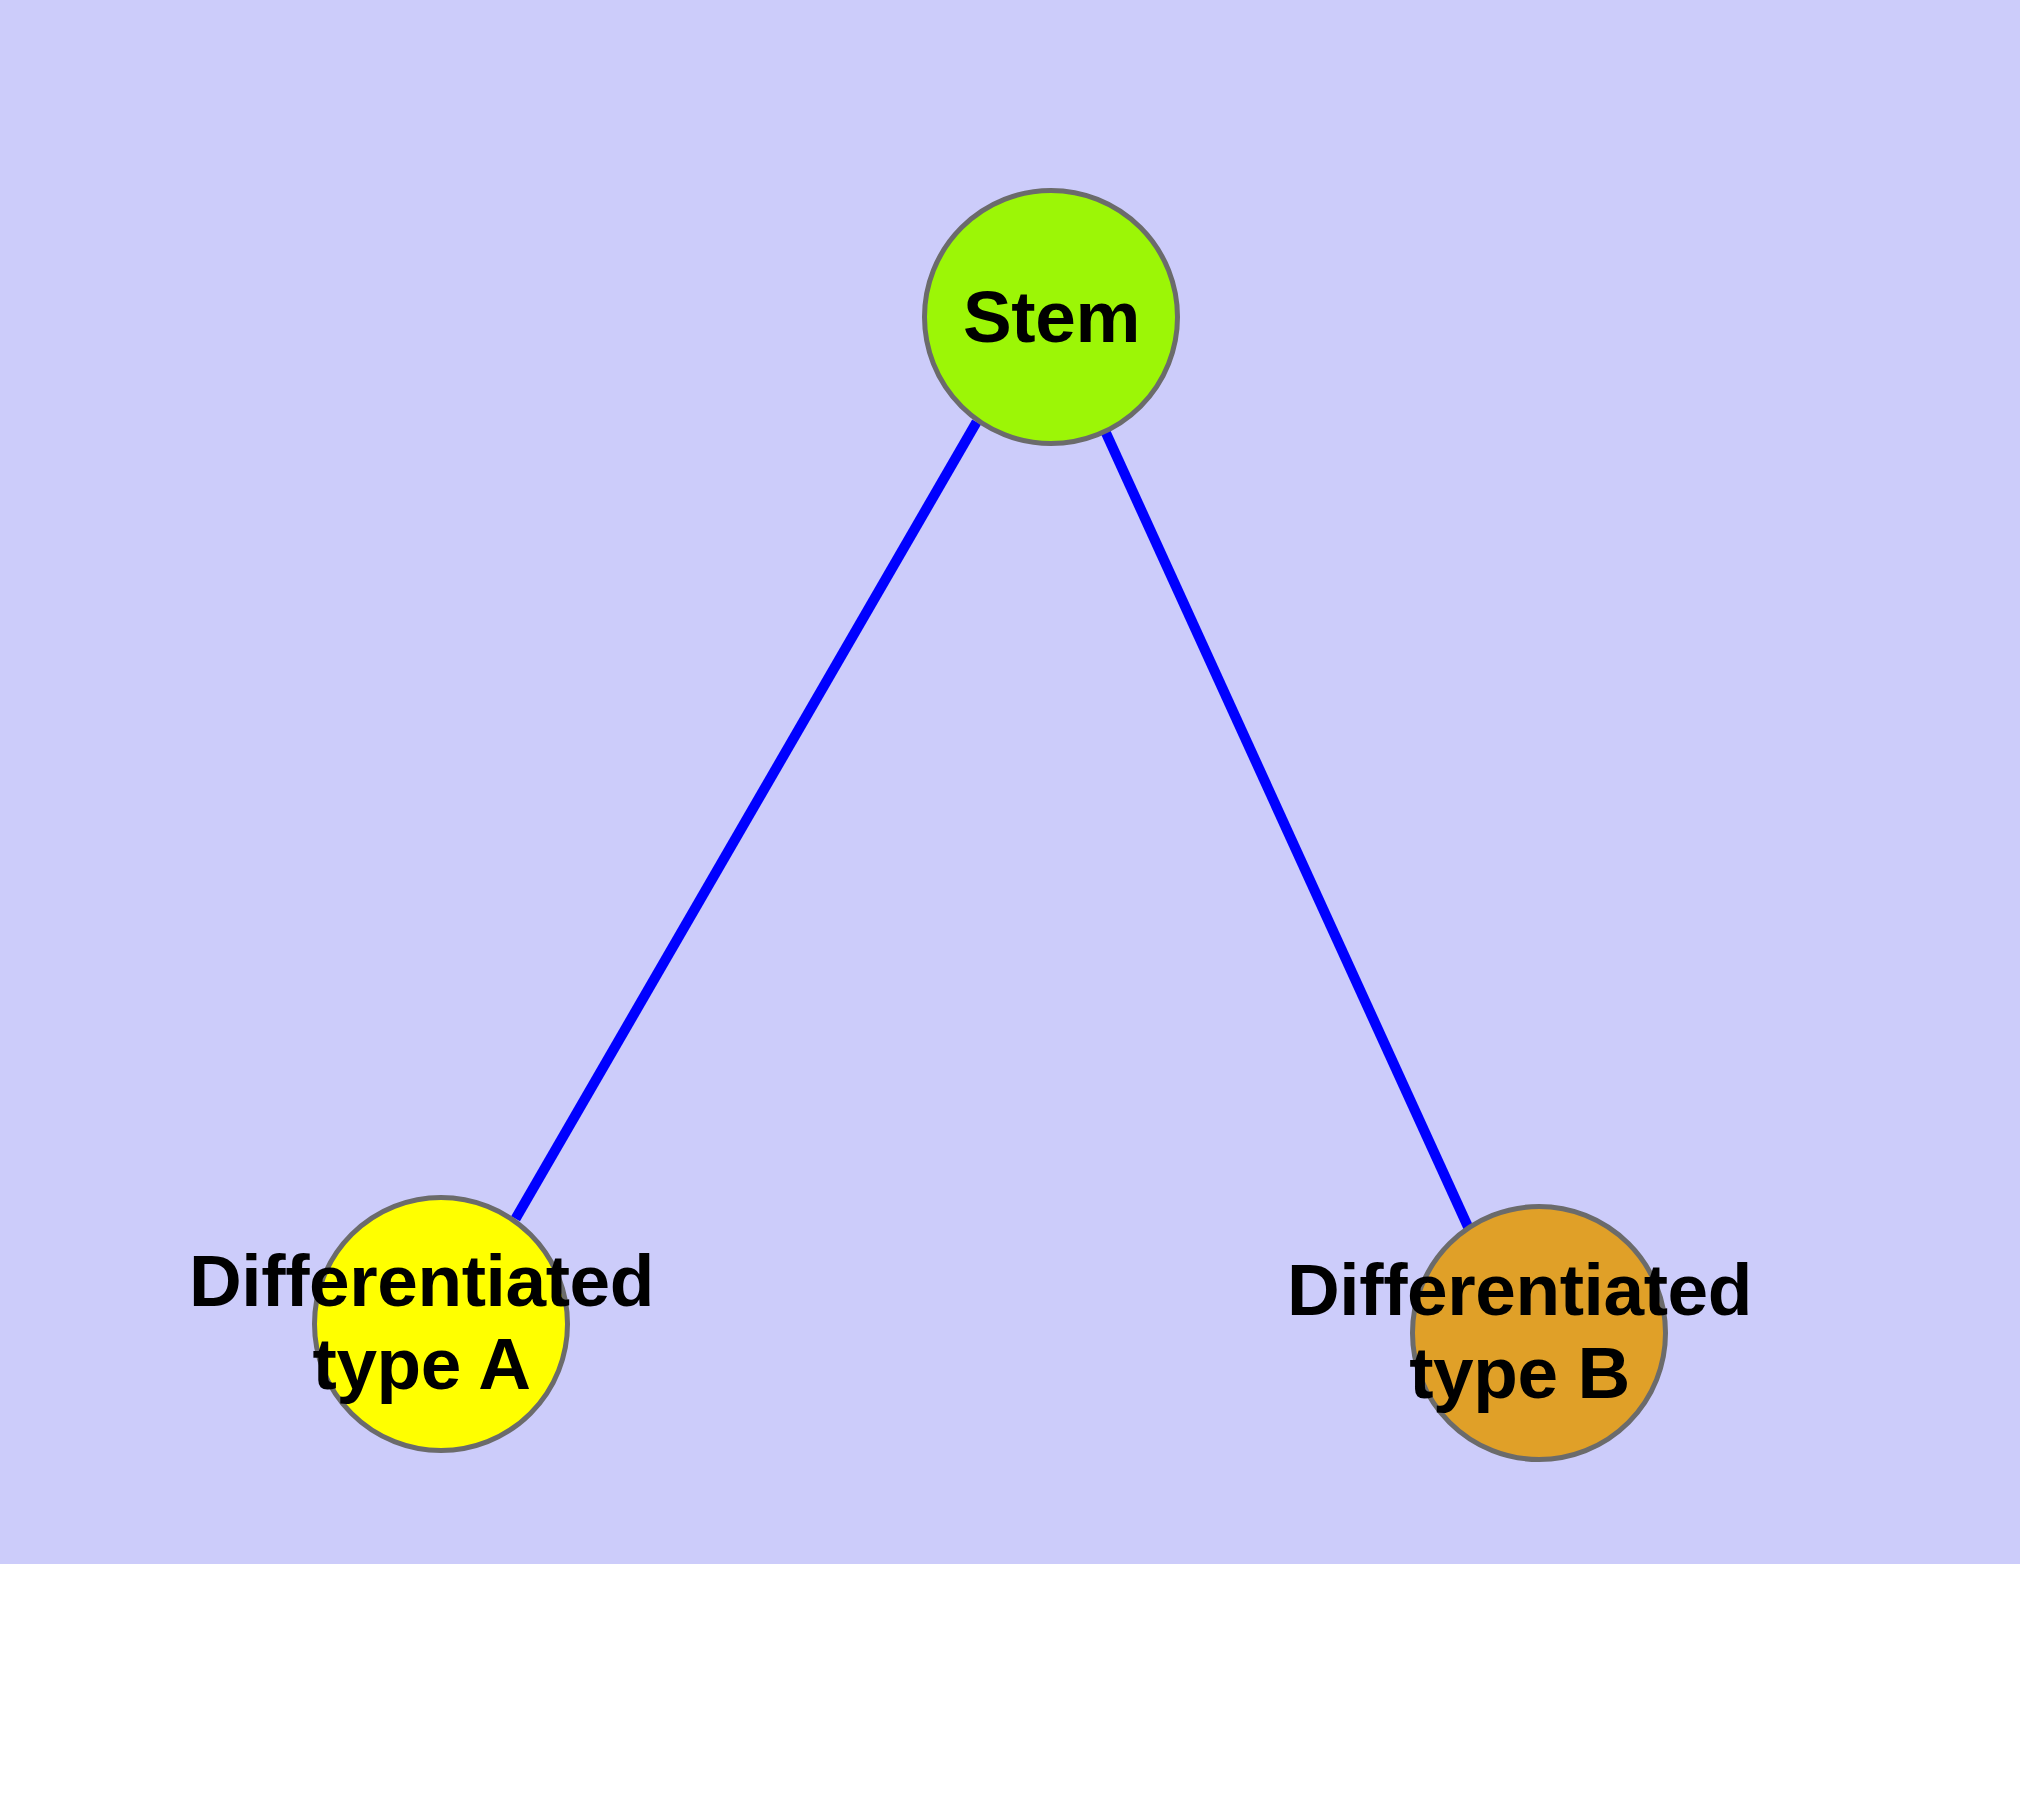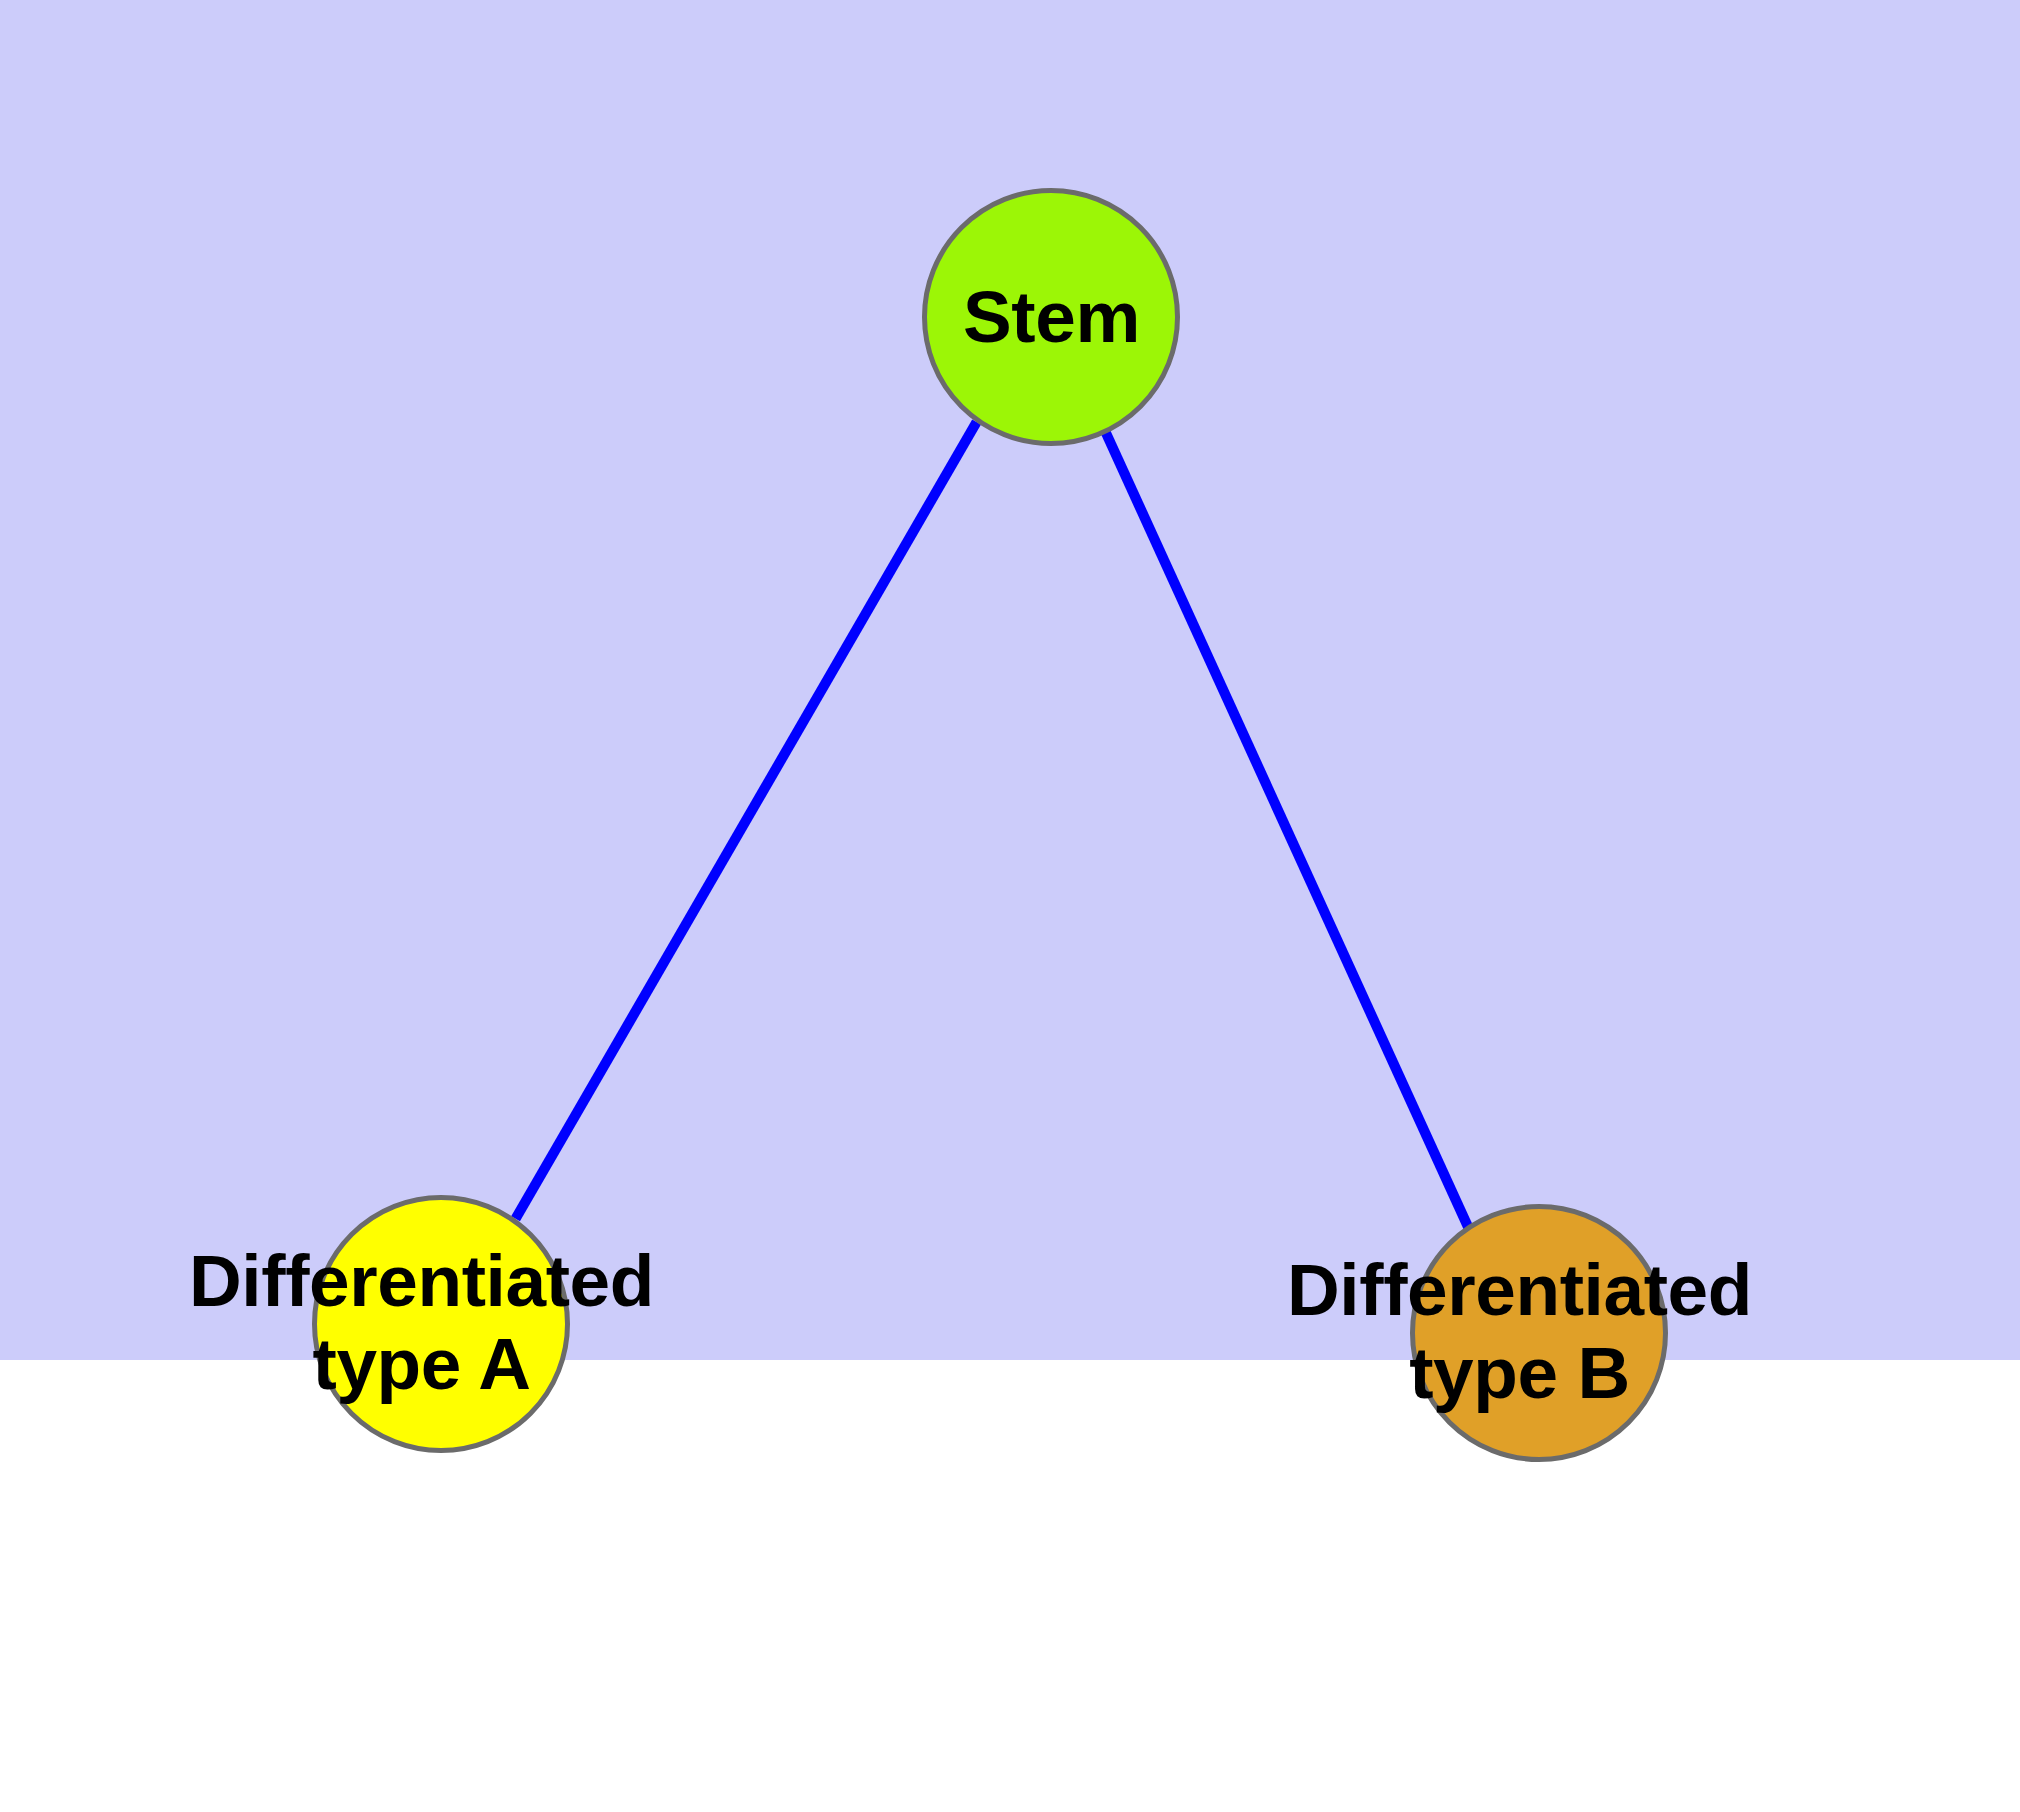--- a/index.html
+++ b/index.html
@@ -38,21 +38,21 @@
     font-weight: bold;
     line-height: 1.14;
     white-space: pre;
     pointer-events: none;
     letter-spacing: -0.4px;
   }
 </style>
 </head>
 <body style="width: 2021px; height: 1812px;">
 
-<div id="graph-canvas" style="width: 2021px; height: 1360px; background: rgb(204, 204, 250);">
+<div id="graph-canvas" style="width: 2021px; height: 1564px; background: rgb(204, 204, 250);">
 
   <svg id="edge-layer" viewBox="0 0 2384 2138" width="2021" height="1812">
     <line x1="1152" y1="498" x2="608" y2="1438" stroke="#0000ff" stroke-width="12"></line>
     <line x1="1302" y1="505" x2="1732" y2="1448" stroke="#0000ff" stroke-width="12"></line>
   </svg>
 
   <div class="node" style="left: 922px; top: 188px; width: 258px; height: 258px; background: rgb(156, 246, 6); border-color: rgb(107, 107, 107);"></div>
   <div class="node" style="left: 312px; top: 1195px; width: 258px; height: 258px; background: rgb(255, 255, 0); border-color: rgb(107, 107, 107);"></div>
   <div class="node" style="left: 1410px; top: 1204px; width: 258px; height: 258px; background: rgb(224, 160, 40); border-color: rgb(107, 107, 107);"></div>
 

